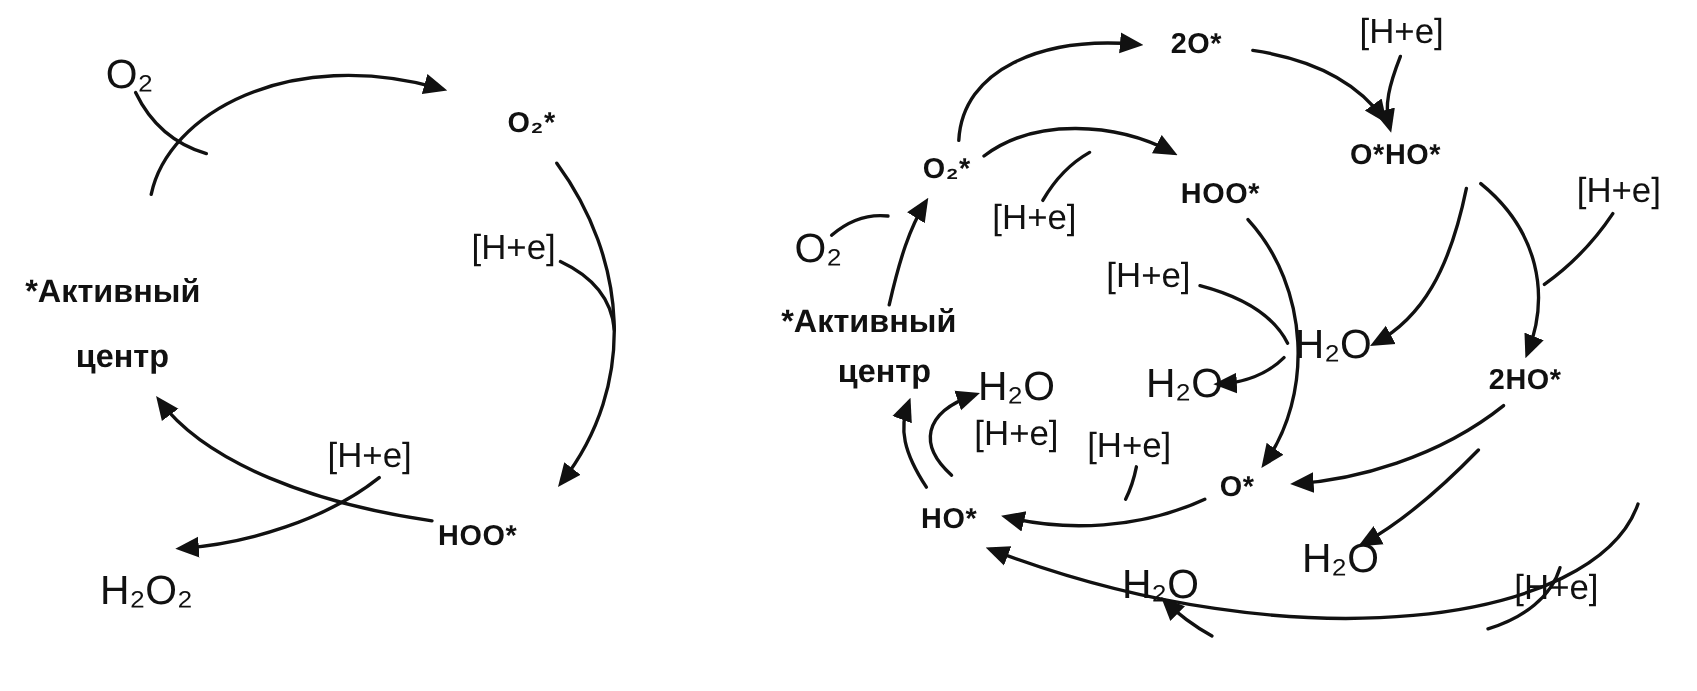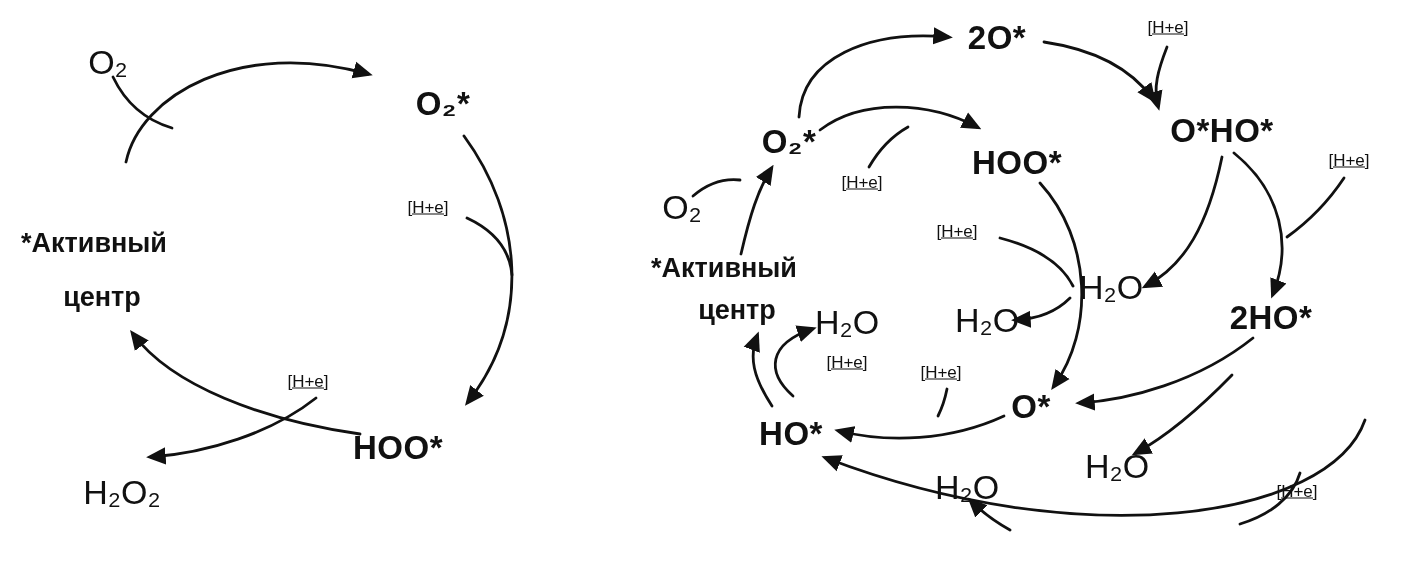--- a/index.html
+++ b/index.html
@@ -12,23 +12,23 @@
     overflow:hidden;
   }
   .arrows{position:absolute;left:0;top:0;}
   .lbl{
     position:absolute;
     transform:translate(-50%,-50%);
     white-space:nowrap;
     color:#111;
     line-height:1;
   }
-  .species{font-weight:bold;font-size:33px;letter-spacing:.5px;}
+  .species{font-weight:bold;font-size:24px;letter-spacing:.5px;}
   .plain{font-size:34px;}
-  .he{font-size:17px;text-decoration:underline;}
+  .he{font-size:29px;}
   .site{font-weight:bold;font-size:27px;}
 </style>
 </head>
 <body>
 
 <div class="figure">
 
   <svg class="arrows" width="1414" height="576" viewBox="0 0 1414 576" fill="none" stroke="#111" stroke-width="2.8" stroke-linecap="round">
     <defs>
       <marker id="ah" viewBox="0 0 10 10" refX="7.5" refY="5" markerWidth="7" markerHeight="7" orient="auto-start-reverse">
@@ -71,21 +71,21 @@
   <div class="lbl species" style="left:443px;top:103px;">O₂*</div>
   <div class="lbl he" style="left:428px;top:207px;">[H+e]</div>
   <div class="lbl species" style="left:398px;top:447px;">HOO*</div>
   <div class="lbl he" style="left:308px;top:381px;">[H+e]</div>
   <div class="lbl plain" style="left:122px;top:492px;">H₂O₂</div>
   <div class="lbl site" style="left:94px;top:243px;">*Активный</div>
   <div class="lbl site" style="left:102px;top:297px;">центр</div>
 
   <div class="lbl species" style="left:997px;top:37px;">2O*</div>
   <div class="lbl he" style="left:1168px;top:27px;">[H+e]</div>
-  <div class="lbl species" style="left:1222px;top:130px;">O*HO*</div>
+  <div class="lbl species" style="left:1163px;top:130px;">O*HO*</div>
   <div class="lbl he" style="left:1349px;top:160px;">[H+e]</div>
   <div class="lbl species" style="left:789px;top:141px;">O₂*</div>
   <div class="lbl he" style="left:862px;top:182px;">[H+e]</div>
   <div class="lbl species" style="left:1017px;top:162px;">HOO*</div>
   <div class="lbl plain" style="left:682px;top:207px;">O₂</div>
   <div class="lbl he" style="left:957px;top:231px;">[H+e]</div>
   <div class="lbl site" style="left:724px;top:268px;">*Активный</div>
   <div class="lbl site" style="left:737px;top:310px;">центр</div>
   <div class="lbl plain" style="left:1111px;top:287px;">H₂O</div>
   <div class="lbl plain" style="left:987px;top:320px;">H₂O</div>

